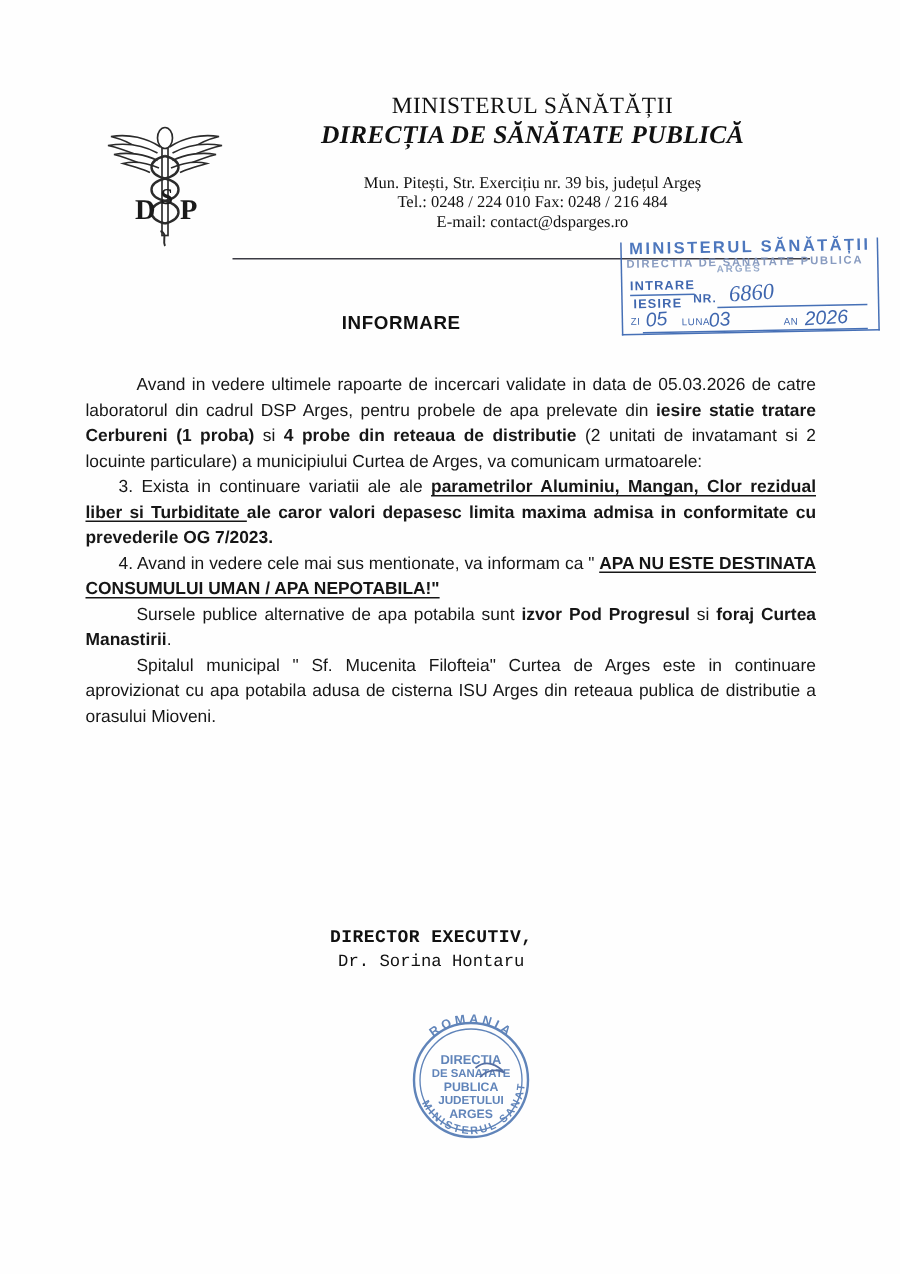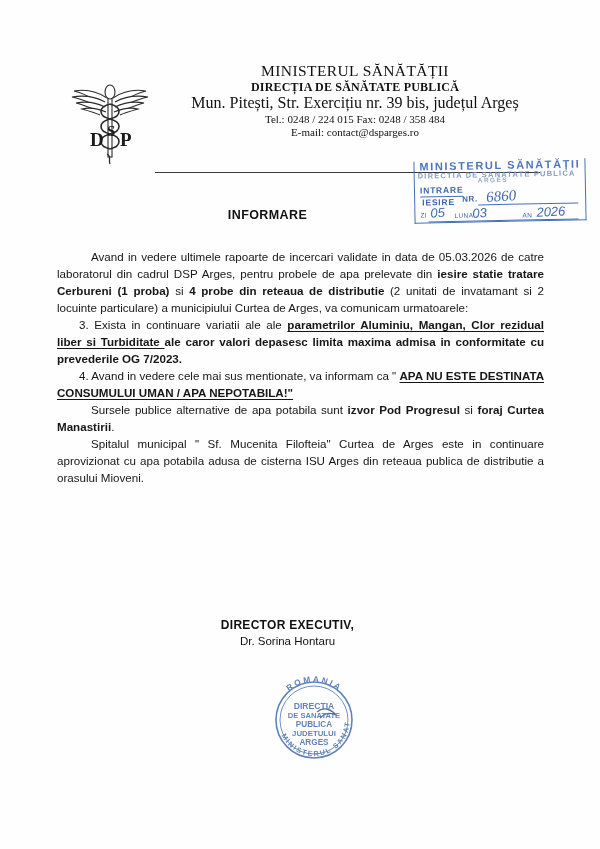--- a/index.html
+++ b/index.html
@@ -47,32 +47,33 @@
     width: 370px;
     text-align: center;
     line-height: 1.18;
   }
   .org-line1 {
     font-size: 15.5px;
     letter-spacing: 0.4px;
     font-family: "Liberation Serif", serif;
   }
   .org-line2 {
-    font-size: 12px;
+    font-size: 17px;
     font-weight: bold;
     letter-spacing: 0.2px;
+    font-style: italic;
   }
   .org-line3 {
     font-size: 17px;
     font-weight: bold;
     letter-spacing: 0.2px;
   }
   .org-addr {
-    font-size: 16px;
-    margin-top: 0;
+    font-size: 11px;
+    margin-top: 16px;
   }
   .org-tel {
     font-size: 11px;
   }
   .org-mail {
     font-size: 11px;
   }
 
   .hrule {
     position: absolute;
@@ -245,21 +246,21 @@
 
   
   .sig {
     position: absolute;
     left: 0;
     top: 618px;
     width: 600px;
     text-align: center;
     padding-right: 25px;
     box-sizing: border-box;
-    font-family: Liberation Sans, sans-serif;
+    font-family: Liberation Mono, monospace;
   }
   .sig-role {
     font-weight: bold;
     font-size: 12px;
     letter-spacing: .3px;
   }
   .sig-name {
     font-size: 11.5px;
     margin-top: 3px;
   }
@@ -306,21 +307,21 @@
         <text x="32" y="76" font-family="Liberation Serif, serif" font-size="19" font-weight="bold" fill="#1a1a1a">D</text>
         <text x="49" y="66" font-family="Liberation Serif, serif" font-size="15" font-weight="bold" fill="#1a1a1a">S</text>
         <text x="62" y="76" font-family="Liberation Serif, serif" font-size="19" font-weight="bold" fill="#1a1a1a">P</text>
       </svg>
     </div>
 
     <div class="org-block">
       <div class="org-line1">MINISTERUL SĂNĂTĂȚII</div>
       <div class="org-line2">DIRECȚIA DE SĂNĂTATE PUBLICĂ</div>
       <div class="org-addr">Mun. Pitești, Str. Exercițiu nr. 39 bis, județul Argeș</div>
-      <div class="org-tel">Tel.: 0248 / 224 015    Fax: 0248 / 358 484</div>
+      <div class="org-tel">Tel.: 0248 / 224 010    Fax: 0248 / 216 484</div>
       <div class="org-mail">E-mail: contact@dsparges.ro</div>
     </div>
   </div>
 
   <div class="hrule"></div>
 
   <div class="stamp-reg">
     <div class="sbox"></div>
     <div class="s-t1">MINISTERUL SĂNĂTĂȚII</div>
     <div class="s-t2">DIRECTIA DE SANATATE PUBLICA</div>

